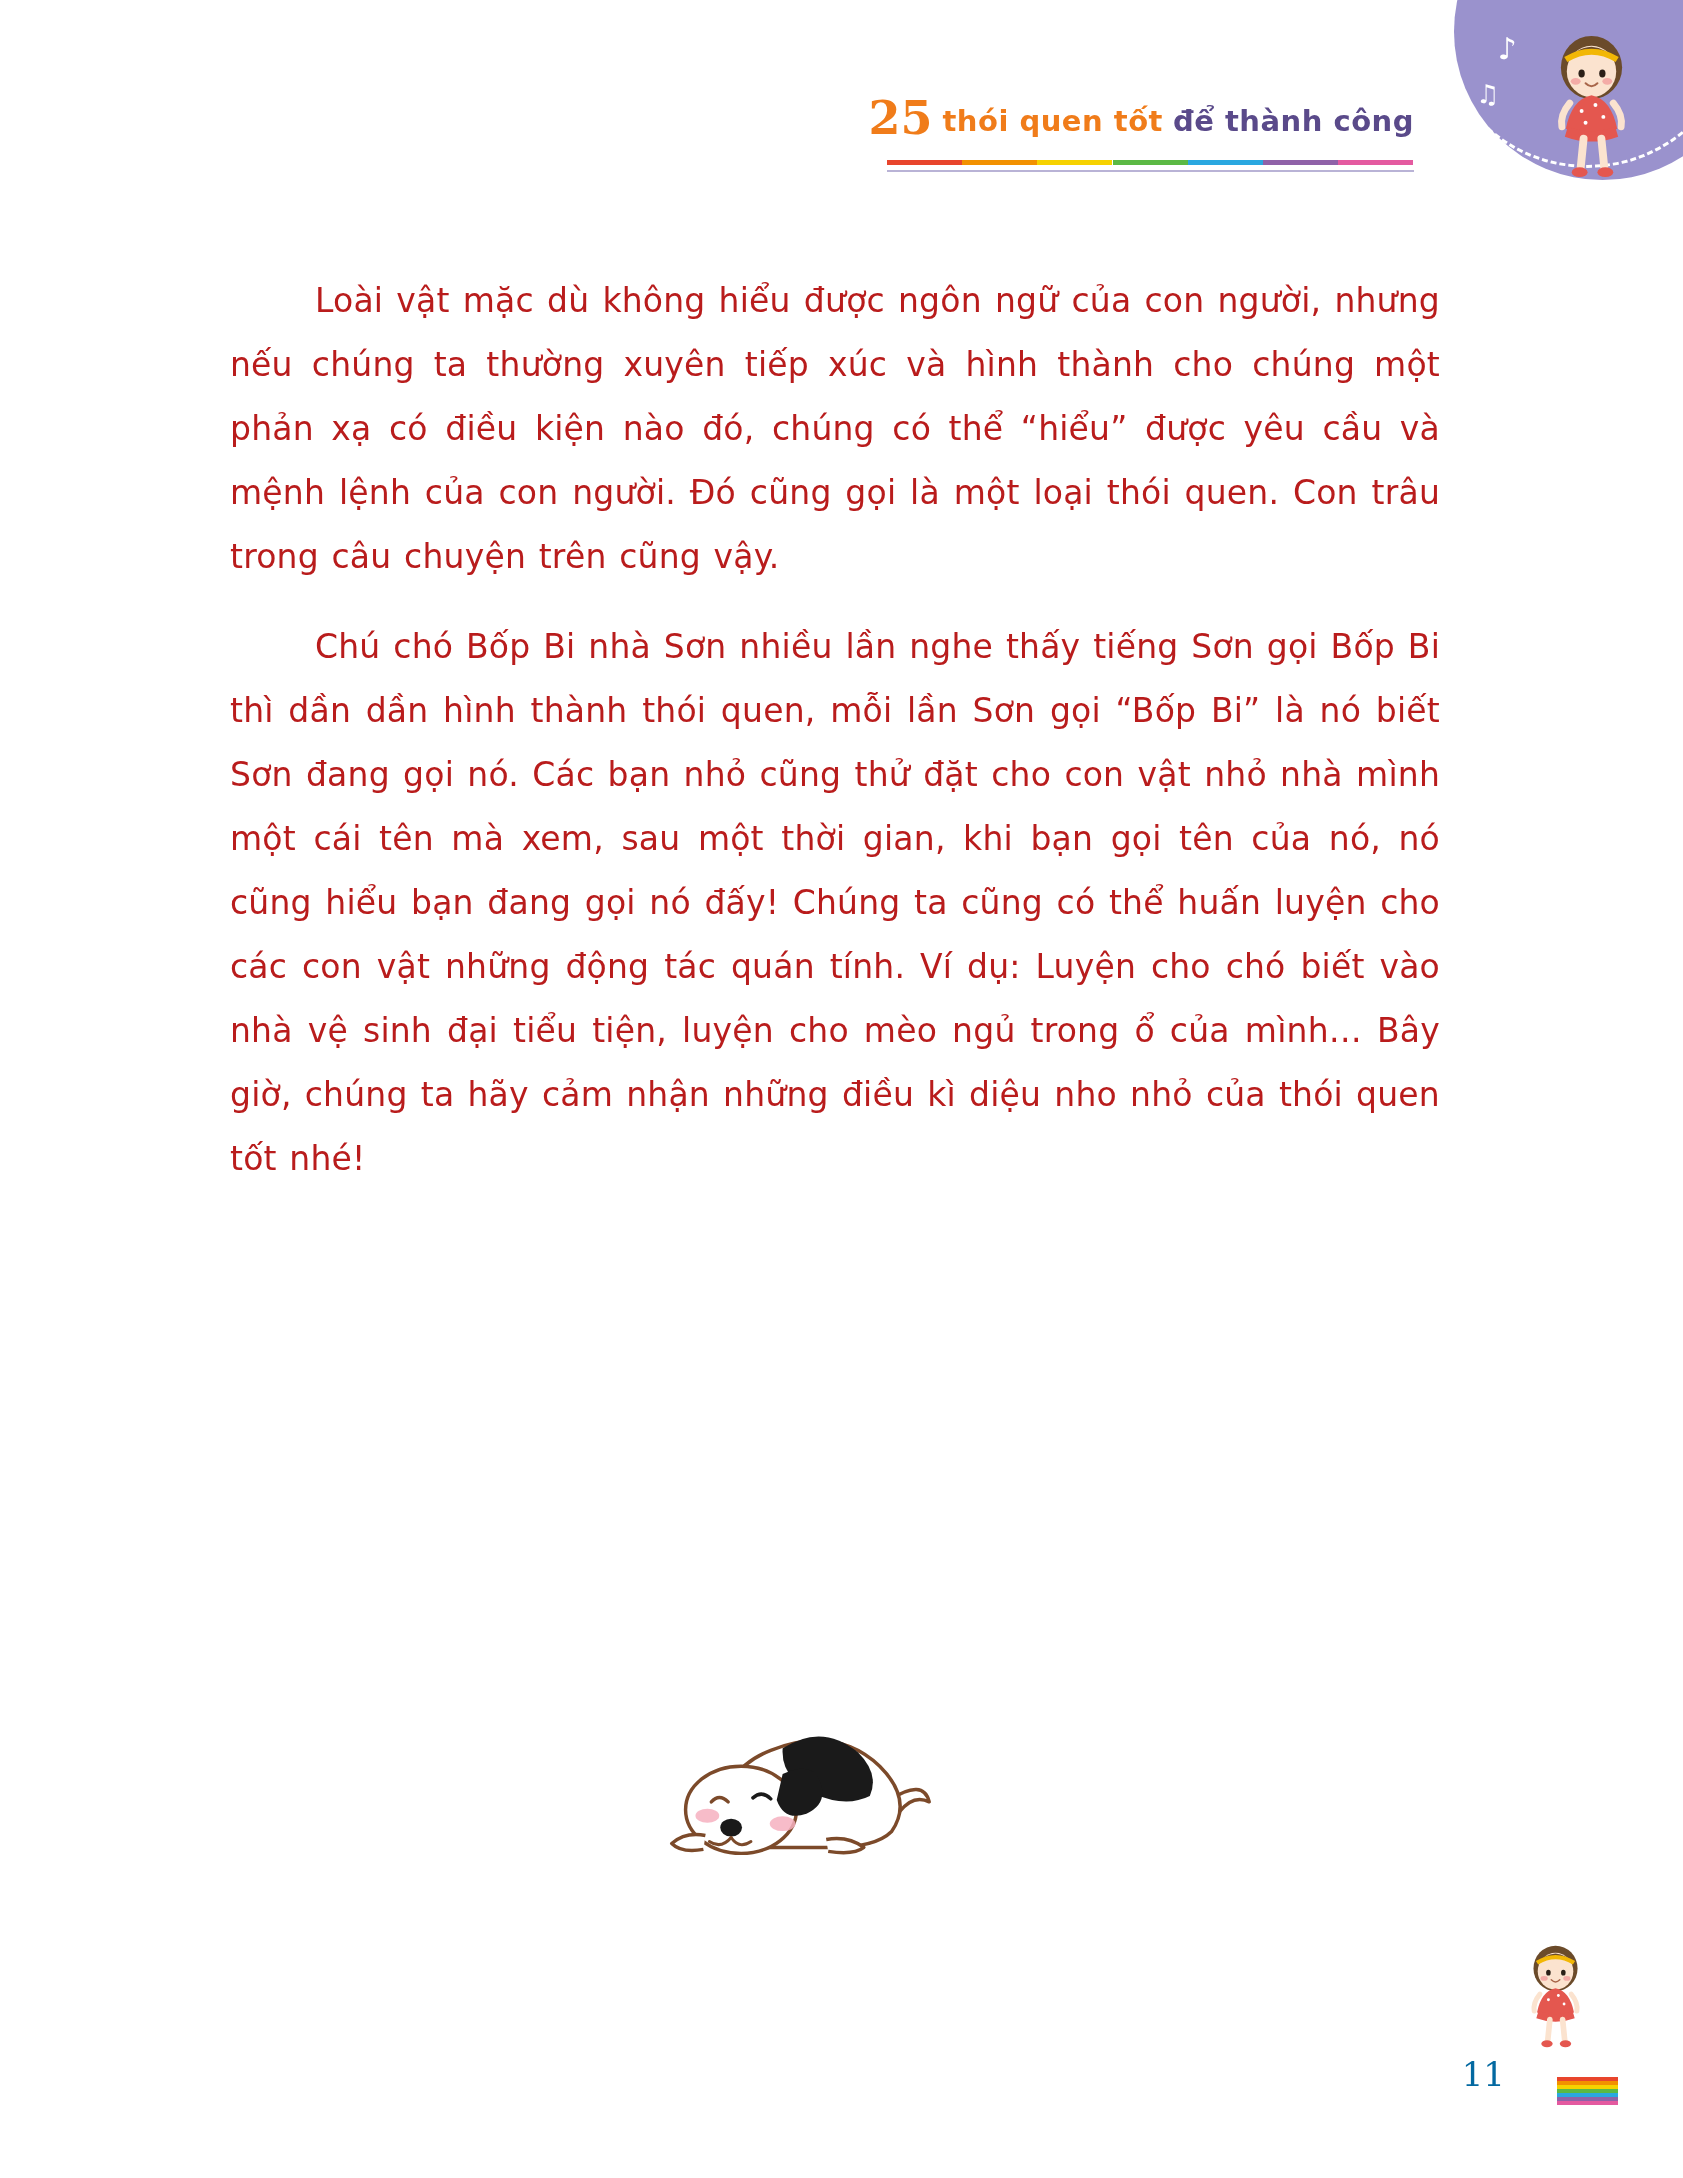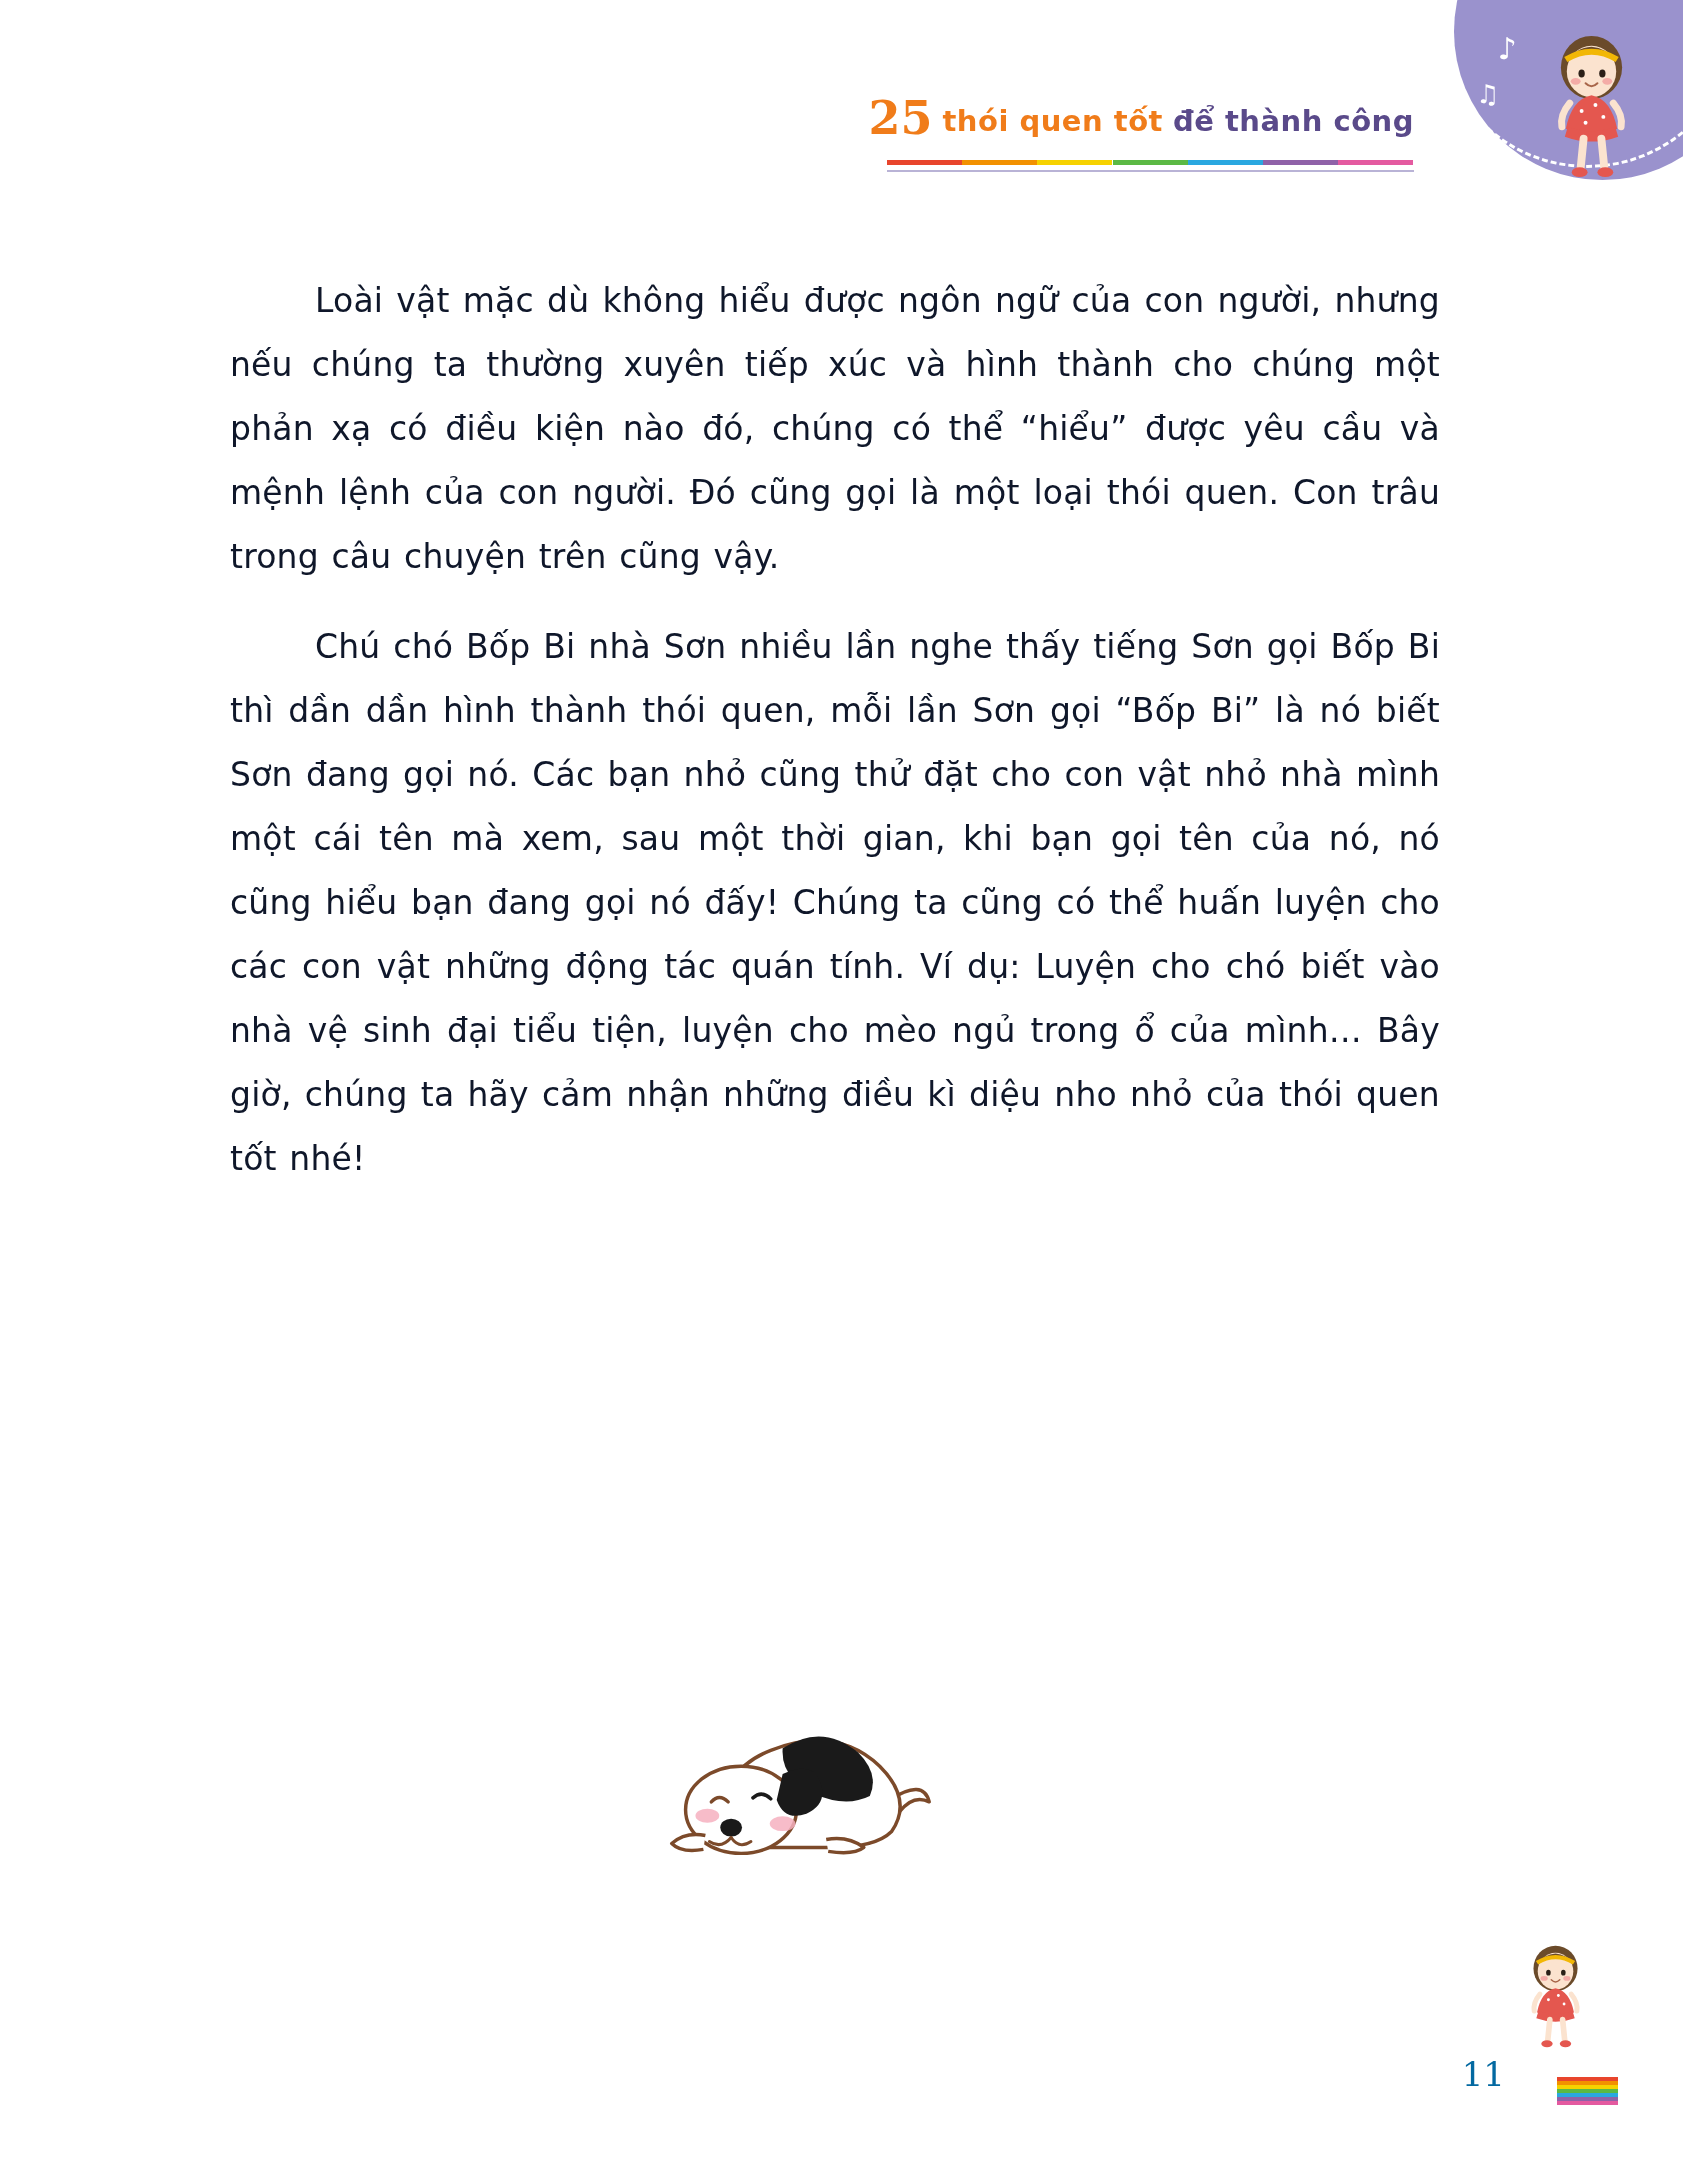--- a/index.html
+++ b/index.html
@@ -121,21 +121,21 @@
   .note-2 { right: 184px; top: 81px; font-size: 26px; }
 
   
   .content {
     position: absolute;
     left: 230px;
     top: 269px;
     width: 1210px;
   }
   .para {
-    color: #0f172a;
+    color: #b91c1c;
     font-size: 33px;
     line-height: 64px;
     text-align: justify;
     text-indent: 85px;
     margin: 0 0 26px 0;
     font-family: "DejaVu Sans", sans-serif;
     letter-spacing: 0.2px;
     word-spacing: 2px;
   }
 

